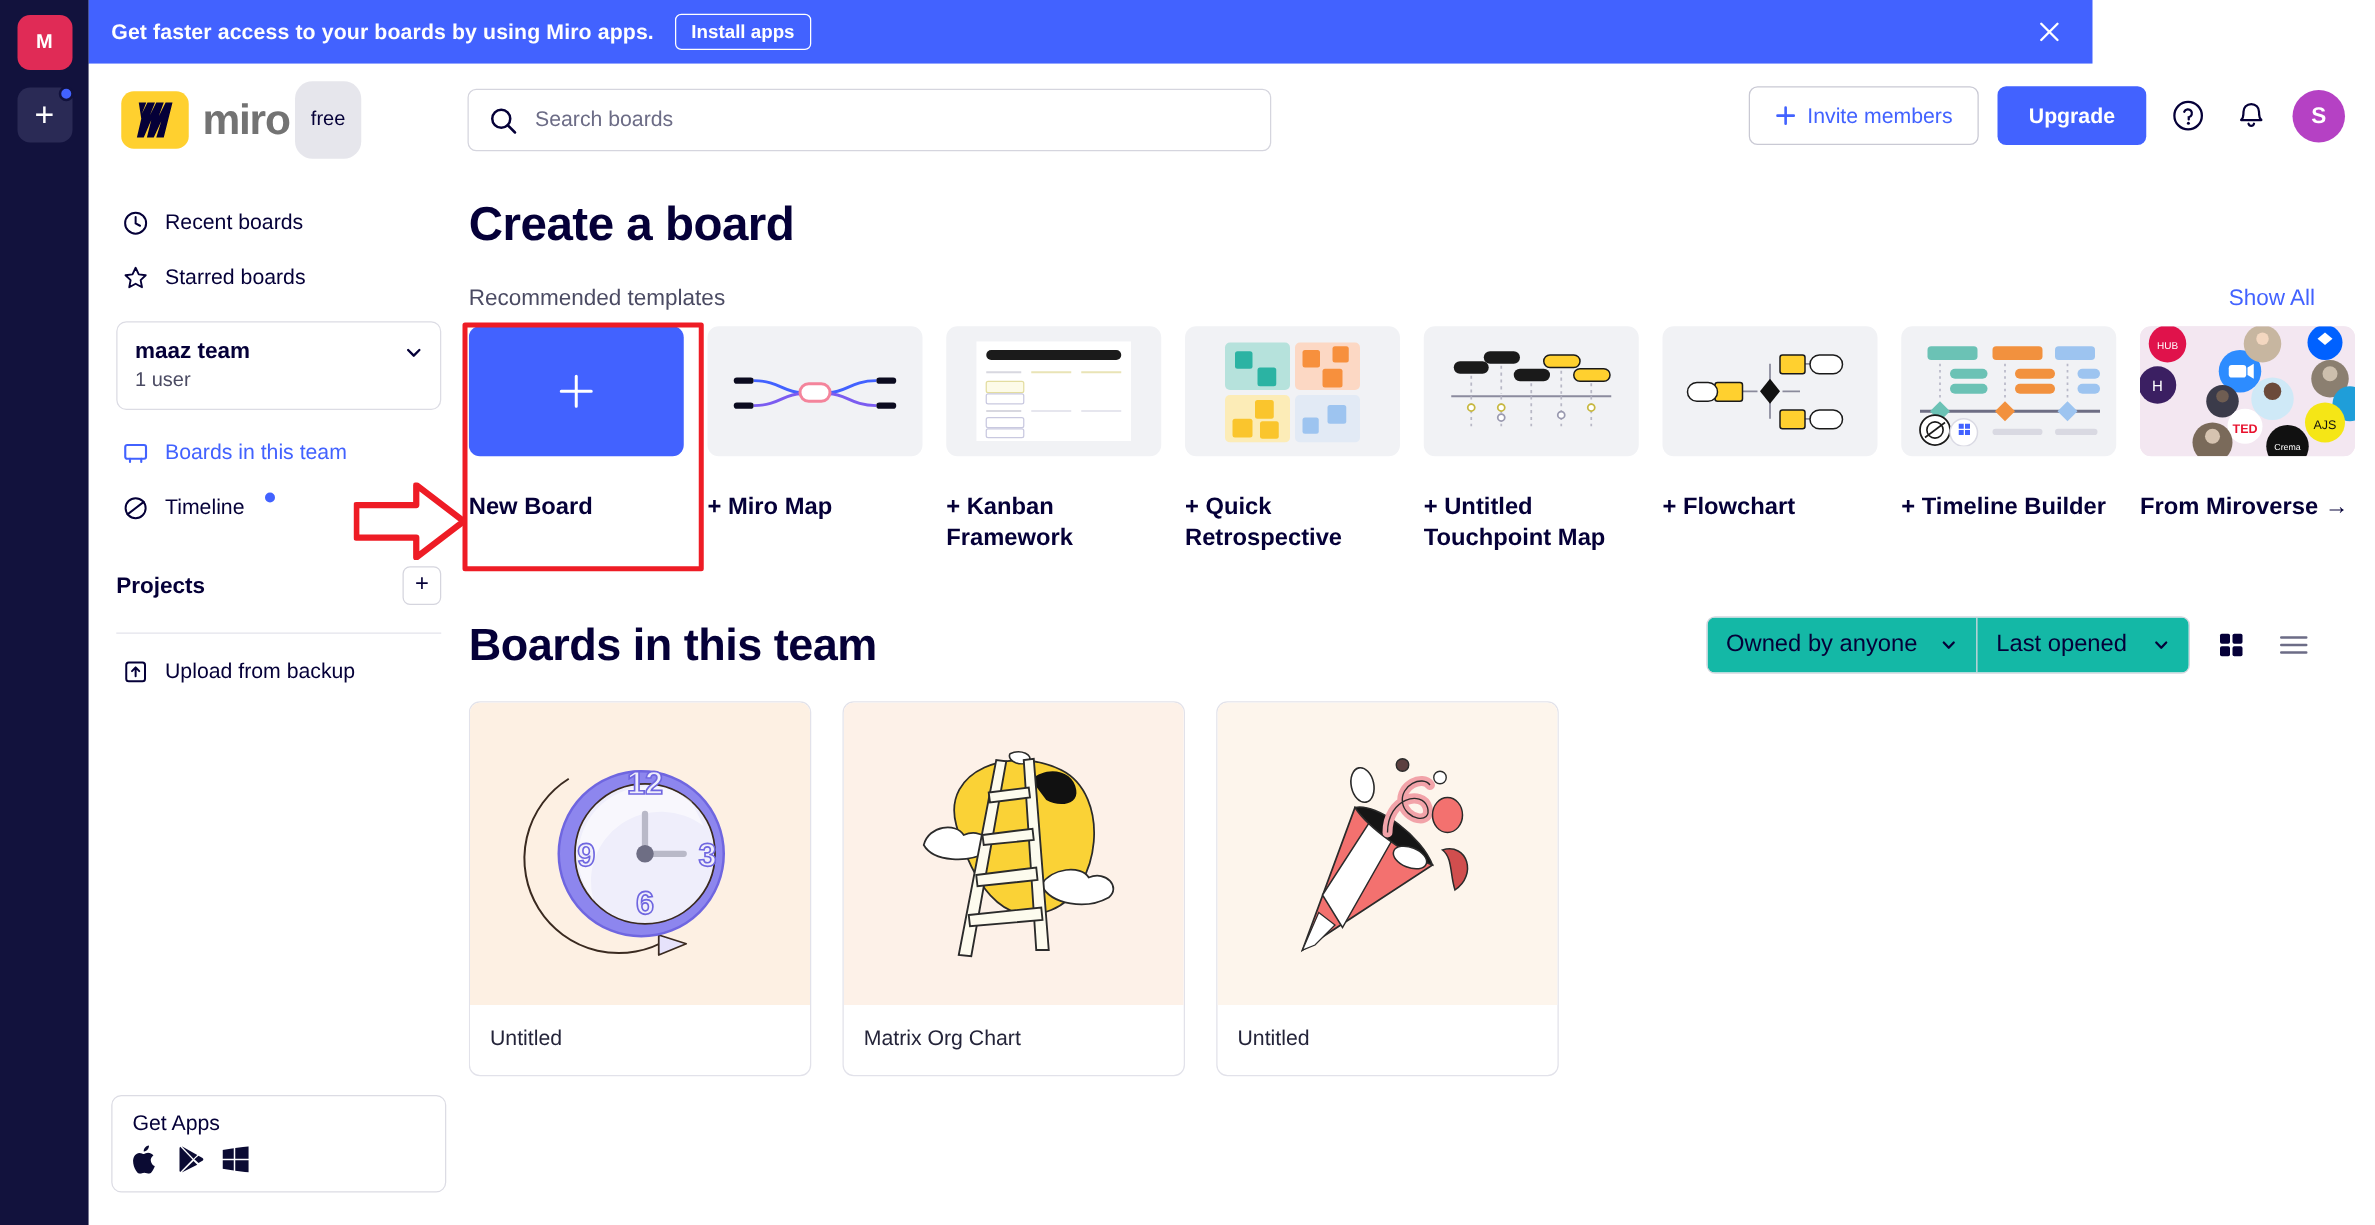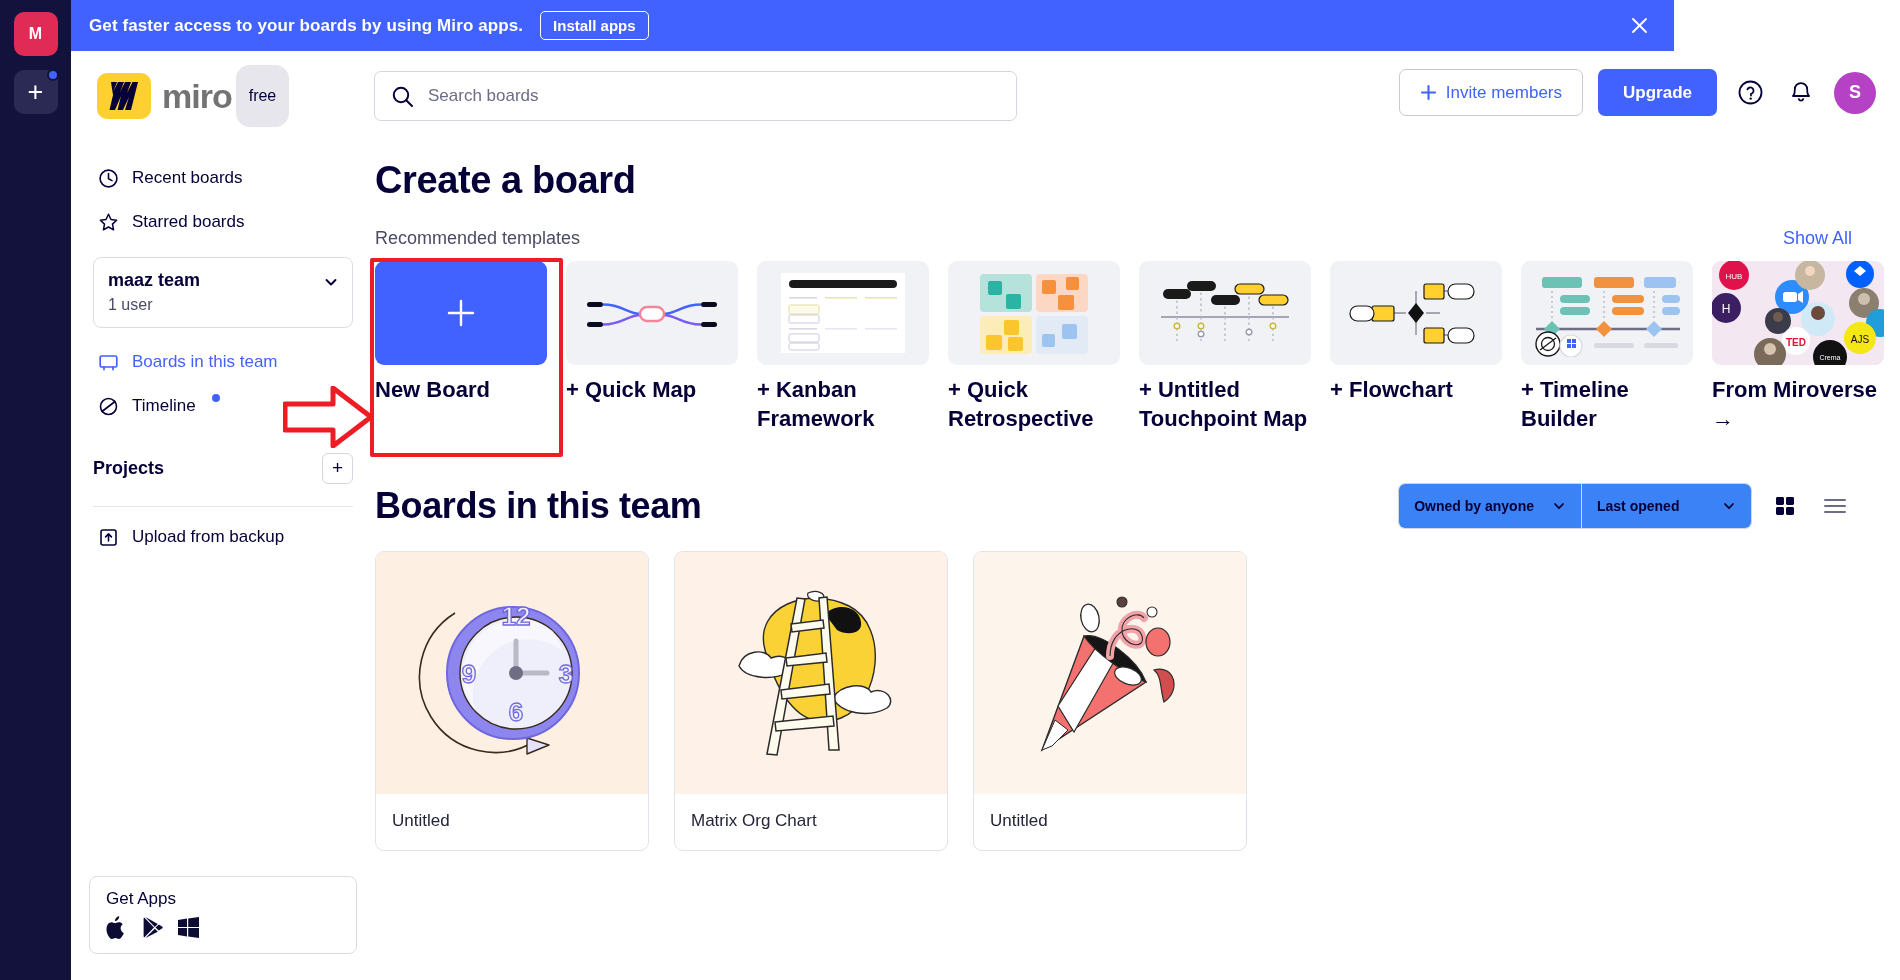--- a/index.html
+++ b/index.html
@@ -168,41 +168,41 @@
   .tpl {
     width: 172px; cursor: pointer;
   }
   .tpl-thumb {
     width: 172px; height: 104px; border-radius: 9px; background: #f1f2f5;
     overflow: hidden; position: relative;
     display: flex; align-items: center; justify-content: center;
   }
   .tpl-thumb.newboard { background: #4262ff; }
   .tpl-label {
-    margin-top: 11px; font-size: 22px; font-weight: 600; color: #050038;
+    margin-top: 29px; font-size: 19px; font-weight: 600; color: #050038;
     line-height: 1.3;
   }
   .sel-box {
     position: absolute; left: 370px; top: 258px; width: 193px; height: 199px;
     border: 4px solid #ee1c25; border-radius: 2px; pointer-events: none; z-index: 6;
   }
   .red-arrow { position: absolute; left: 283px; top: 386px; z-index: 6; pointer-events: none; }
 
   
   .boards-head {
     display: flex; align-items: center; justify-content: space-between;
     margin-top: 50px; padding-right: 48px;
   }
   .h2 { font-size: 36px; font-weight: 700; letter-spacing: -.4px; }
   .boards-controls { display: flex; align-items: center; gap: 16px; }
   .pill-group { display: flex; border: 1px solid #d5d5de; border-radius: 7px; overflow: hidden; height: 46px; }
   .pill {
     display: flex; align-items: center; gap: 18px; padding: 0 15px;
-    font-size: 14px; color: #050038; cursor: pointer; background: #3b82f6;
-    border: none; font-family: inherit; height: 100%; font-weight: bold;
+    font-size: 19px; color: #050038; cursor: pointer; background: #14b8a6;
+    border: none; font-family: inherit; height: 100%;
   }
   .pill + .pill { border-left: 1px solid #d5d5de; }
   .view-btn { width: 34px; height: 34px; display: flex; align-items: center; justify-content: center; cursor: pointer; }
 
   .board-grid { display: flex; gap: 25px; margin-top: 22px; }
   .board-card {
     width: 274px; border: 1px solid #e2e2ea; border-radius: 9px;
     overflow: hidden; background: #fff; cursor: pointer;
   }
   .board-thumb { height: 242px; display: flex; align-items: center; justify-content: center; }
@@ -410,21 +410,21 @@
             <rect x="4" y="44" width="16" height="5" rx="2.5" fill="#0b0b1f"></rect>
             <rect x="118" y="24" width="16" height="5" rx="2.5" fill="#0b0b1f"></rect>
             <rect x="118" y="44" width="16" height="5" rx="2.5" fill="#0b0b1f"></rect>
             <path d="M20 26.5 C40 26.5 44 36 58 36" stroke="#4262ff" stroke-width="2.3" fill="none"></path>
             <path d="M20 46.5 C40 46.5 44 37 58 37" stroke="#7b5cf0" stroke-width="2.3" fill="none"></path>
             <path d="M118 26.5 C98 26.5 94 36 80 36" stroke="#4262ff" stroke-width="2.3" fill="none"></path>
             <path d="M118 46.5 C98 46.5 94 37 80 37" stroke="#7b5cf0" stroke-width="2.3" fill="none"></path>
             <rect x="57" y="29" width="24" height="14" rx="7" fill="#fff" stroke="#f4849b" stroke-width="2.4"></rect>
           </svg>
         </div>
-        <div class="tpl-label">+ Quick Map</div>
+        <div class="tpl-label">+ Miro Map</div>
       </div>
 
       <div class="tpl">
         <div class="tpl-thumb">
           <svg width="124" height="80" viewBox="0 0 124 80">
             <rect x="0" y="0" width="124" height="80" fill="#ffffff"></rect>
             <rect x="8" y="7" width="108" height="8" rx="4" fill="#1b1b1b"></rect>
             <rect x="8" y="24" width="28" height="1.6" fill="#d8d8e0"></rect>
             <rect x="44" y="24" width="32" height="1.6" fill="#e9e4b6"></rect>
             <rect x="84" y="24" width="32" height="1.6" fill="#e9e4b6"></rect>

